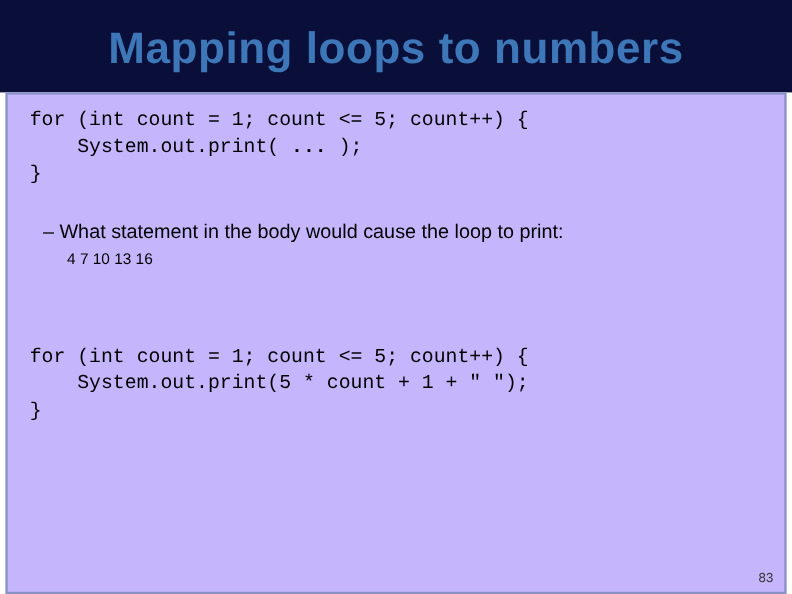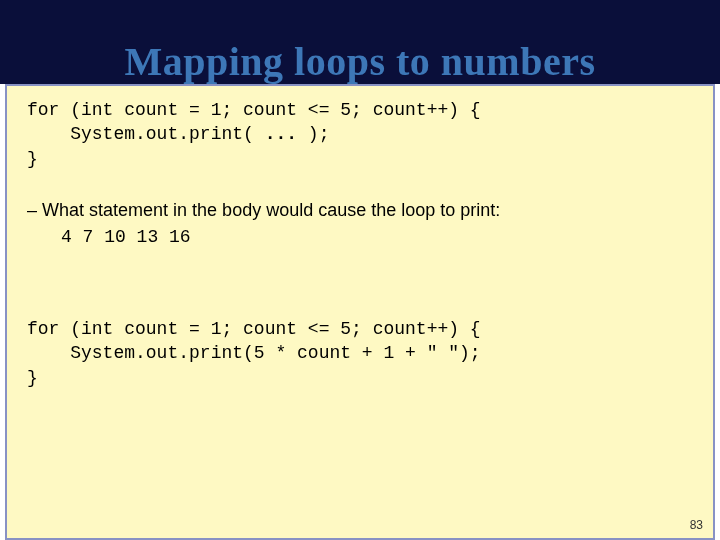--- a/index.html
+++ b/index.html
@@ -16,57 +16,56 @@
     width: 720px;
     height: 84px;
     background: #0a0f3a;
   }
   .title {
     position: absolute;
     top: 22px;
     left: 0;
     width: 720px;
     text-align: center;
-    font-family: Liberation Serif, serif;
+    font-family: Liberation Sans, sans-serif;
     font-weight: 700;
     font-size: 40px;
     color: #3d77b7;
     letter-spacing: 0.5px;
-    margin-top: 16px;
   }
   .content {
     position: absolute;
     top: 84px;
     left: 5px;
     width: 710px;
     height: 456px;
-    background: #fef9c3;
+    background: #c4b5fd;
     border: 2px solid #8892c4;
     padding: 12px 20px 8px 20px;
   }
   .code {
     font-family: "Courier New", Courier, monospace;
     font-size: 18px;
     line-height: 1.35;
     white-space: pre;
     color: #000000;
   }
   .code .ellipsis {
     font-weight: 700;
   }
   .question {
     margin-top: 26px;
-    margin-left: 0;
+    margin-left: 12px;
     font-size: 18px;
     line-height: 1.45;
     color: #000000;
   }
   .question-output {
-    font-family: Liberation Mono, monospace;
-    font-size: 18px;
+    font-family: Liberation Sans, sans-serif;
+    font-size: 14px;
     margin-left: 34px;
     margin-top: 4px;
     white-space: pre;
   }
   .gap {
     height: 70px;
   }
   .page-num {
     position: absolute;
     right: 10px;

